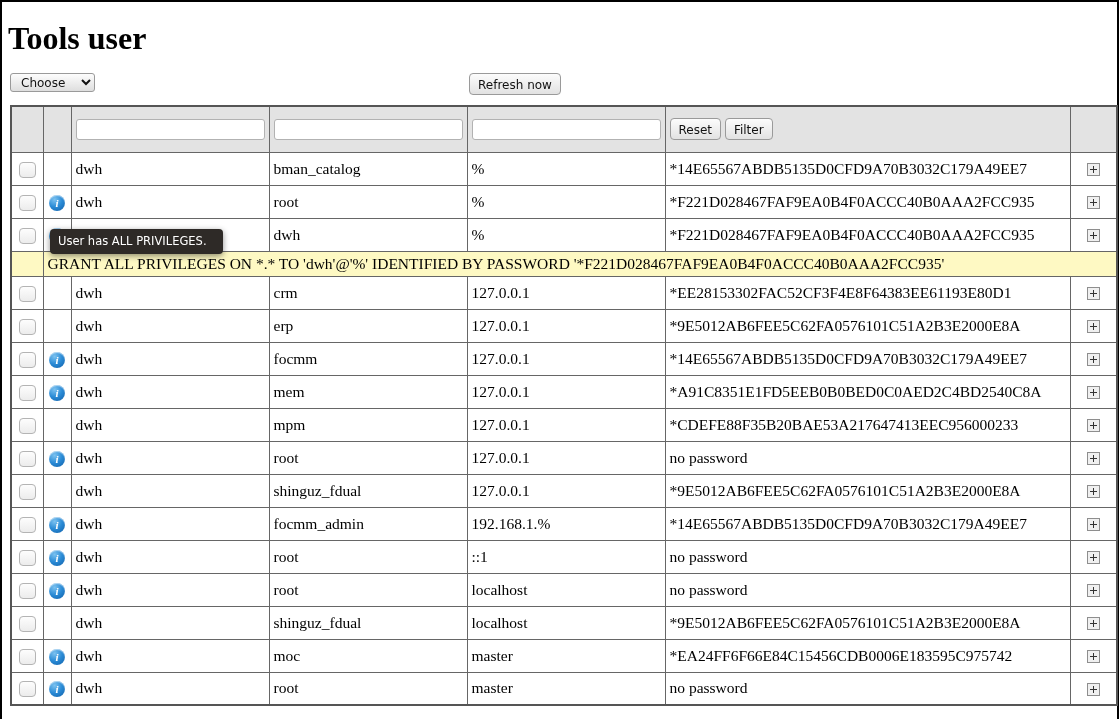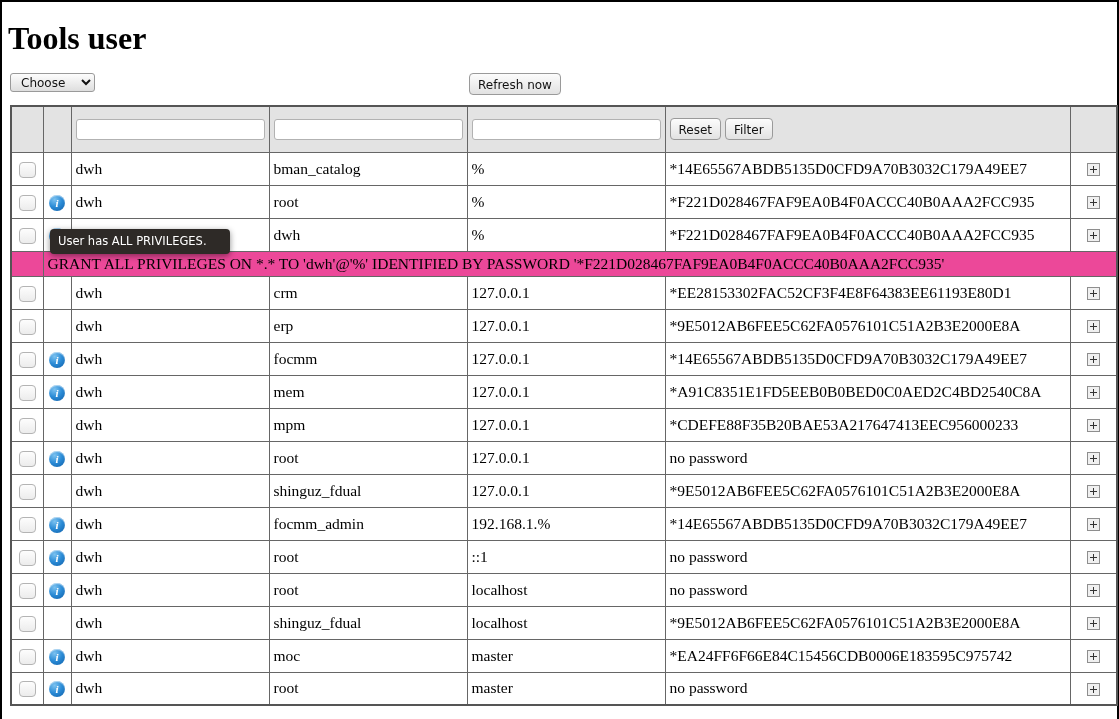--- a/index.html
+++ b/index.html
@@ -154,36 +154,36 @@
     cursor: pointer;
   }
   .privs-icon::before, .privs-icon::after {
     content: "";
     position: absolute;
     background: #333;
   }
   .privs-icon::before { left: 2px; right: 2px; top: 5px; height: 1px; }
   .privs-icon::after  { top: 2px; bottom: 2px; left: 5px; width: 1px; }
 
-  tr.grant-row td { height: 25px; background: #ec4899; padding: 0; }
+  tr.grant-row td { height: 25px; background: #fef9c3; padding: 0; }
   tr.grant-row td.grant-msg {
     padding-left: 6px;
     font-size: 15.5px;
     white-space: nowrap;
   }
   #tooltip {
     position: absolute;
     left: 48px;
     top: 227px;
     background: #2e2a27;
     color: #fff;
     font-family: "DejaVu Sans", sans-serif;
     font-size: 11.5px;
     line-height: 16px;
-    padding: 4px 23px 5px 8px;
+    padding: 4px 16px 5px 8px;
     border-radius: 4px;
     box-shadow: 0 2px 6px rgba(0,0,0,.45);
     white-space: nowrap;
     z-index: 50;
     pointer-events: none;
     text-align: right;
   }
 </style>
 </head>
 <body>

